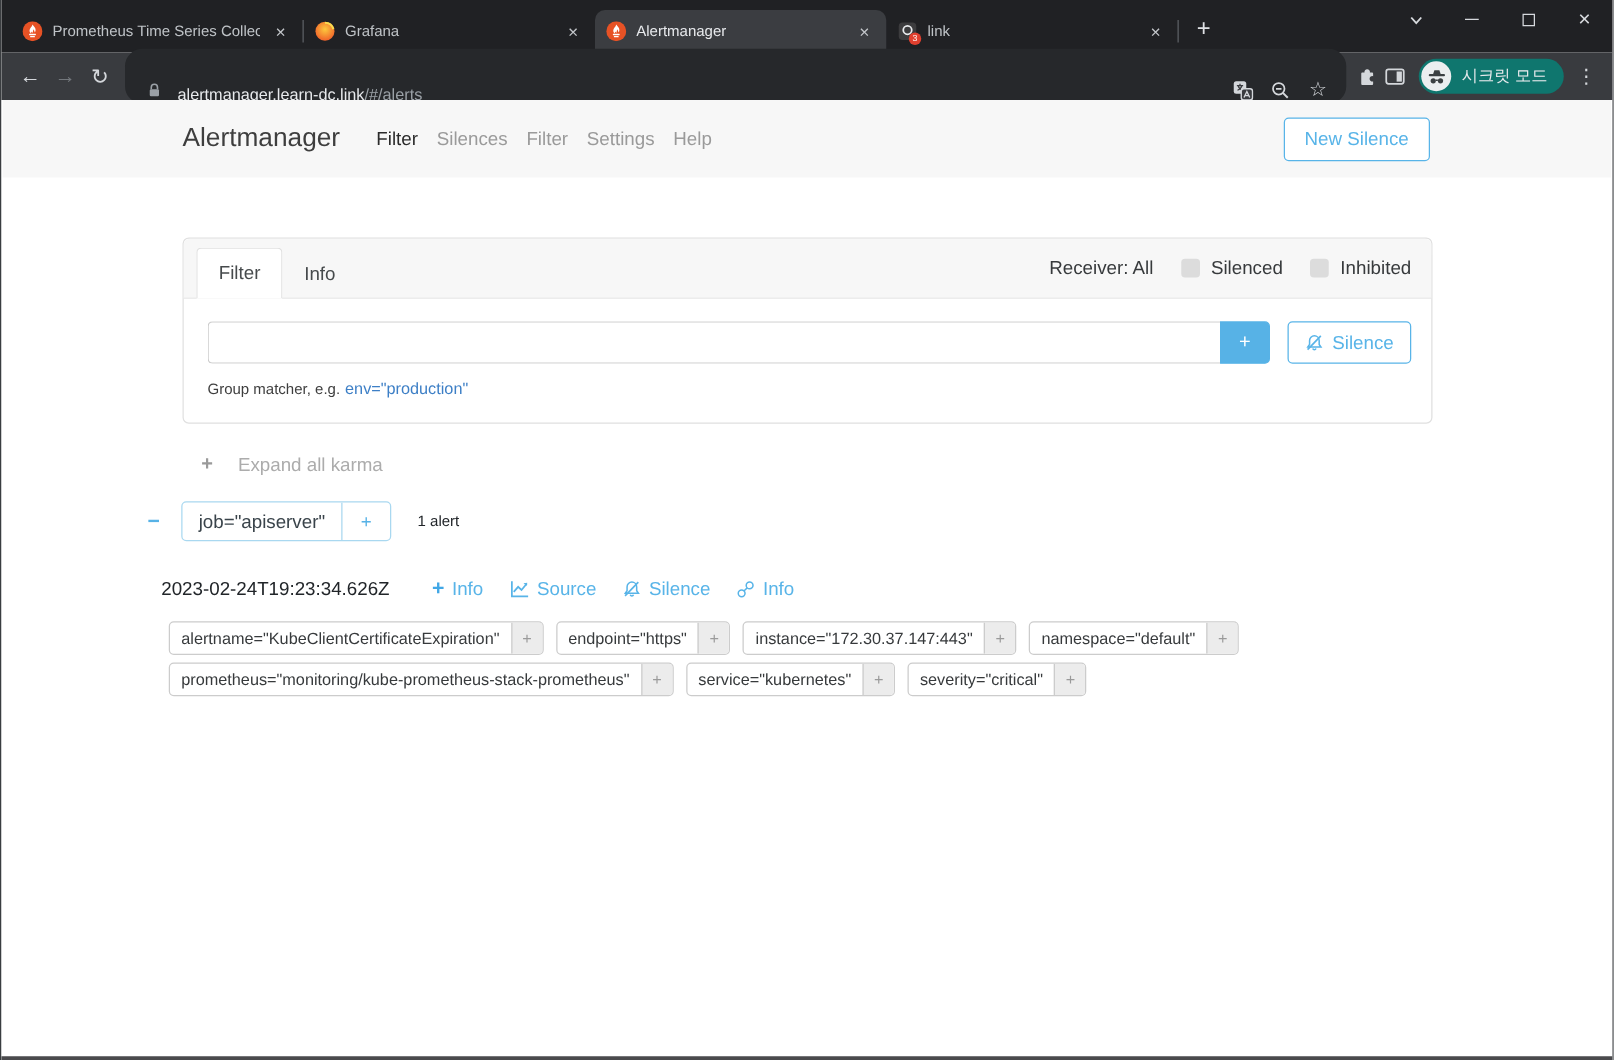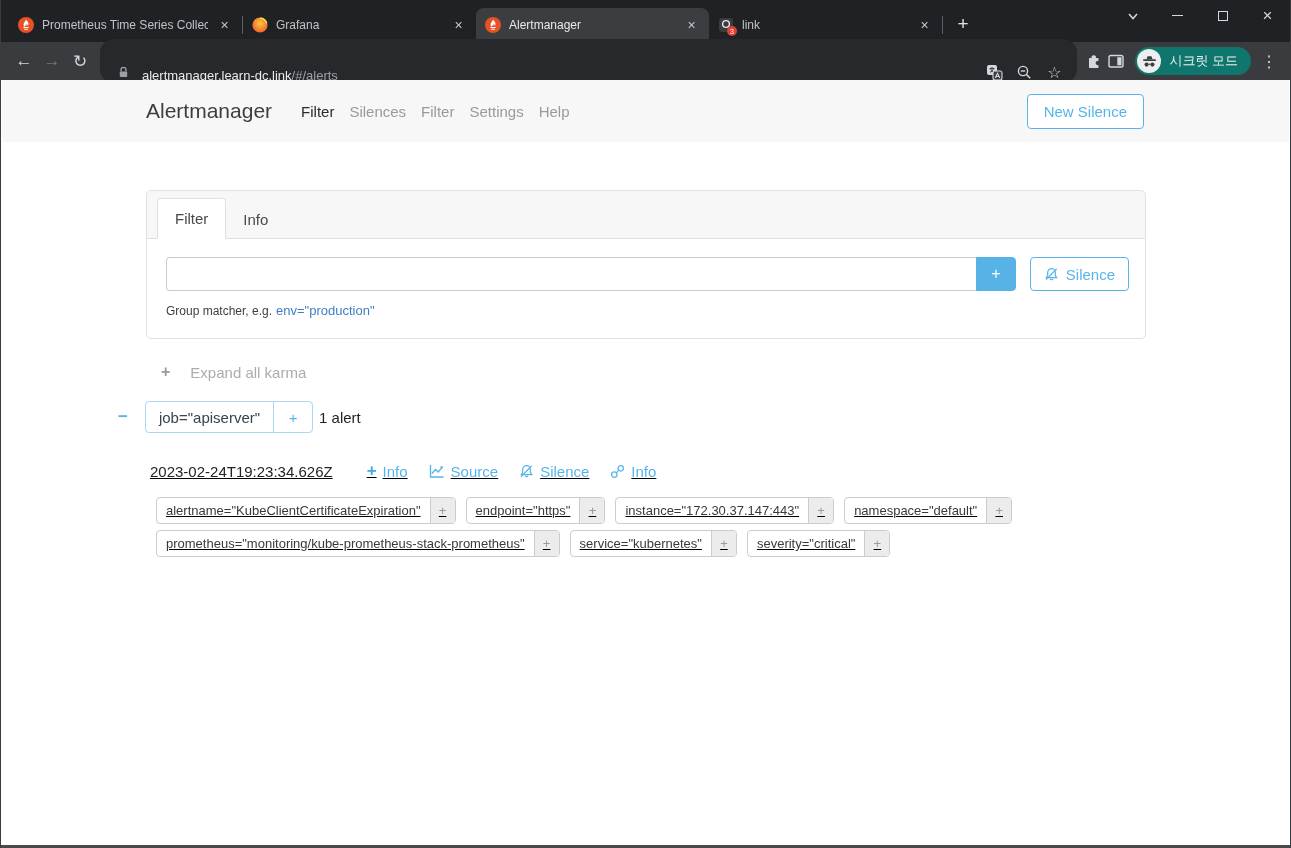--- a/index.html
+++ b/index.html
@@ -87,23 +87,23 @@
   .expand-plus { color:#9a9a9a; font-weight:700; font-size:16px; }
 
   .group-row { position:absolute; top:321px; left:116px; display:flex; align-items:center; }
   .collapse-ico { color:#57b2e6; font-weight:700; font-size:17px; cursor:pointer; }
   .matcher-group { margin-left:17px; display:flex; height:32px; border:1px solid #a9d8f0; border-radius:4px;
                    background:#fff; overflow:hidden; }
   .matcher-text { padding:0 13px; display:flex; align-items:center; font-size:15px; color:#39434a;
                   border-right:1px solid #a9d8f0; }
   .matcher-add { width:38px; display:flex; align-items:center; justify-content:center;
                  color:#57b2e6; font-size:15px; cursor:pointer; }
-  .group-count { margin-left:6px; font-size:15px; color:#212529; }
-
-  .alert-block { position:absolute; top:381px; left:148px; width:1010px;text-decoration:underline; }
+  .group-count { margin-left:21px; font-size:12px; color:#212529; }
+
+  .alert-block { position:absolute; top:381px; left:127px; width:1010px; }
   .alert-head { display:flex; align-items:center; font-size:15px; color:#212529; }
   .timestamp { margin-right:13px; }
   .action { display:flex; align-items:center; gap:6px; color:#58b4e8; margin-left:21px;
             font-size:15px; cursor:pointer; }
   .action svg { display:block; }
   .info-plus { font-weight:700; font-size:17px; color:#41a7e6; }
 
   .labels { margin-top:16px; margin-left:6px; width:900px; display:flex; flex-wrap:wrap;
             column-gap:10px; row-gap:6px; }
   .tag { display:flex; height:27px; border:1px solid #ccc; border-radius:4px; background:#fff; overflow:hidden; }
@@ -254,20 +254,31 @@
         <a>Settings</a>
         <a>Help</a>
       </nav>
       <button class="btn-new-silence">New Silence</button>
     </div>
 
     <div class="card">
       <div class="card-header">
         <div class="ftab active">Filter</div>
         <div class="ftab">Info</div>
+        <div class="hdr-right">
+          <span>Receiver: All</span>
+          <span class="chk-wrap">
+            <span class="chk"></span>
+            <span>Silenced</span>
+          </span>
+          <span class="chk-wrap">
+            <span class="chk"></span>
+            <span>Inhibited</span>
+          </span>
+        </div>
       </div>
       <div class="card-body">
         <div class="filter-row">
           <div class="input-group">
             <input class="filter-input" type="text" value="" style="">
             <button class="btn-add-matcher">+</button>
           </div>
           <button class="btn-silence">
             <svg width="15" height="15" viewBox="0 0 16 16">
                 <path d="M8 1.8a4.1 4.1 0 0 1 4.1 4.1v3.2l1.5 2.2H2.4l1.5-2.2V5.9A4.1 4.1 0 0 1 8 1.8z" fill="none" stroke="#58b4e8" stroke-width="1.3"></path>

